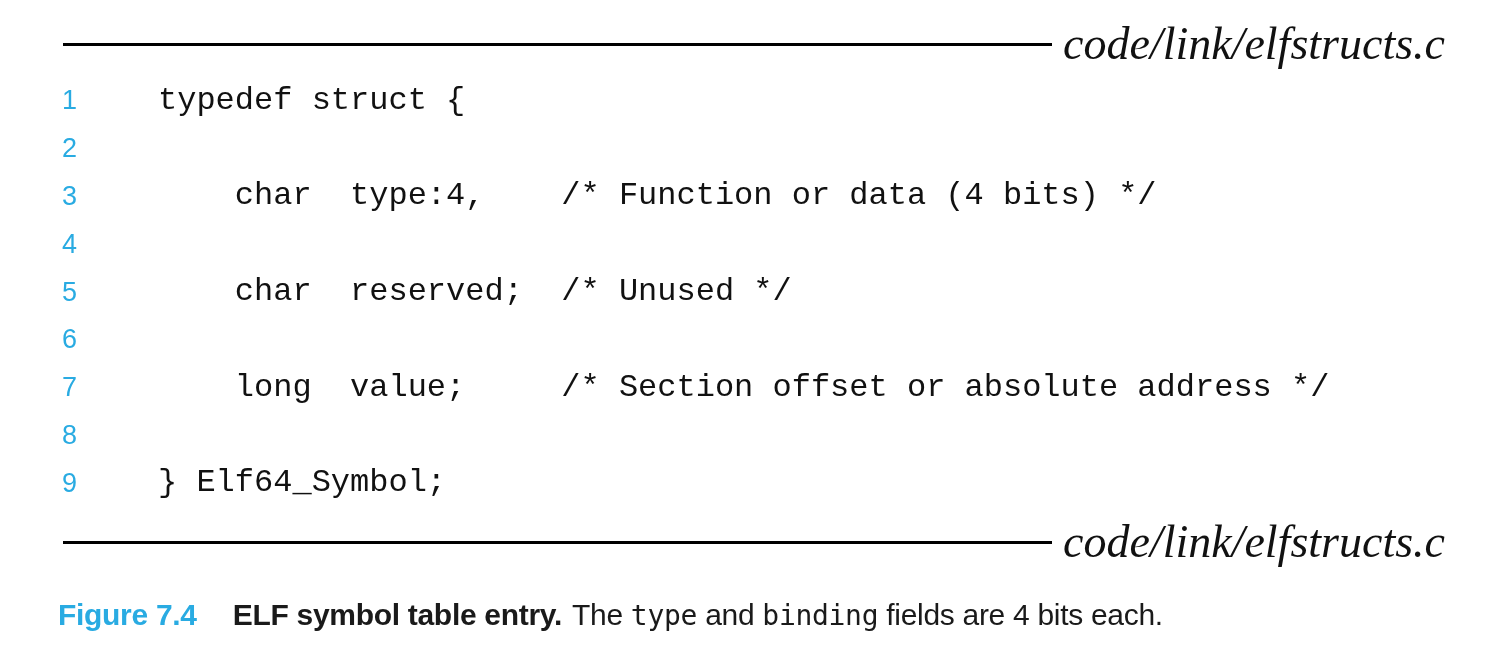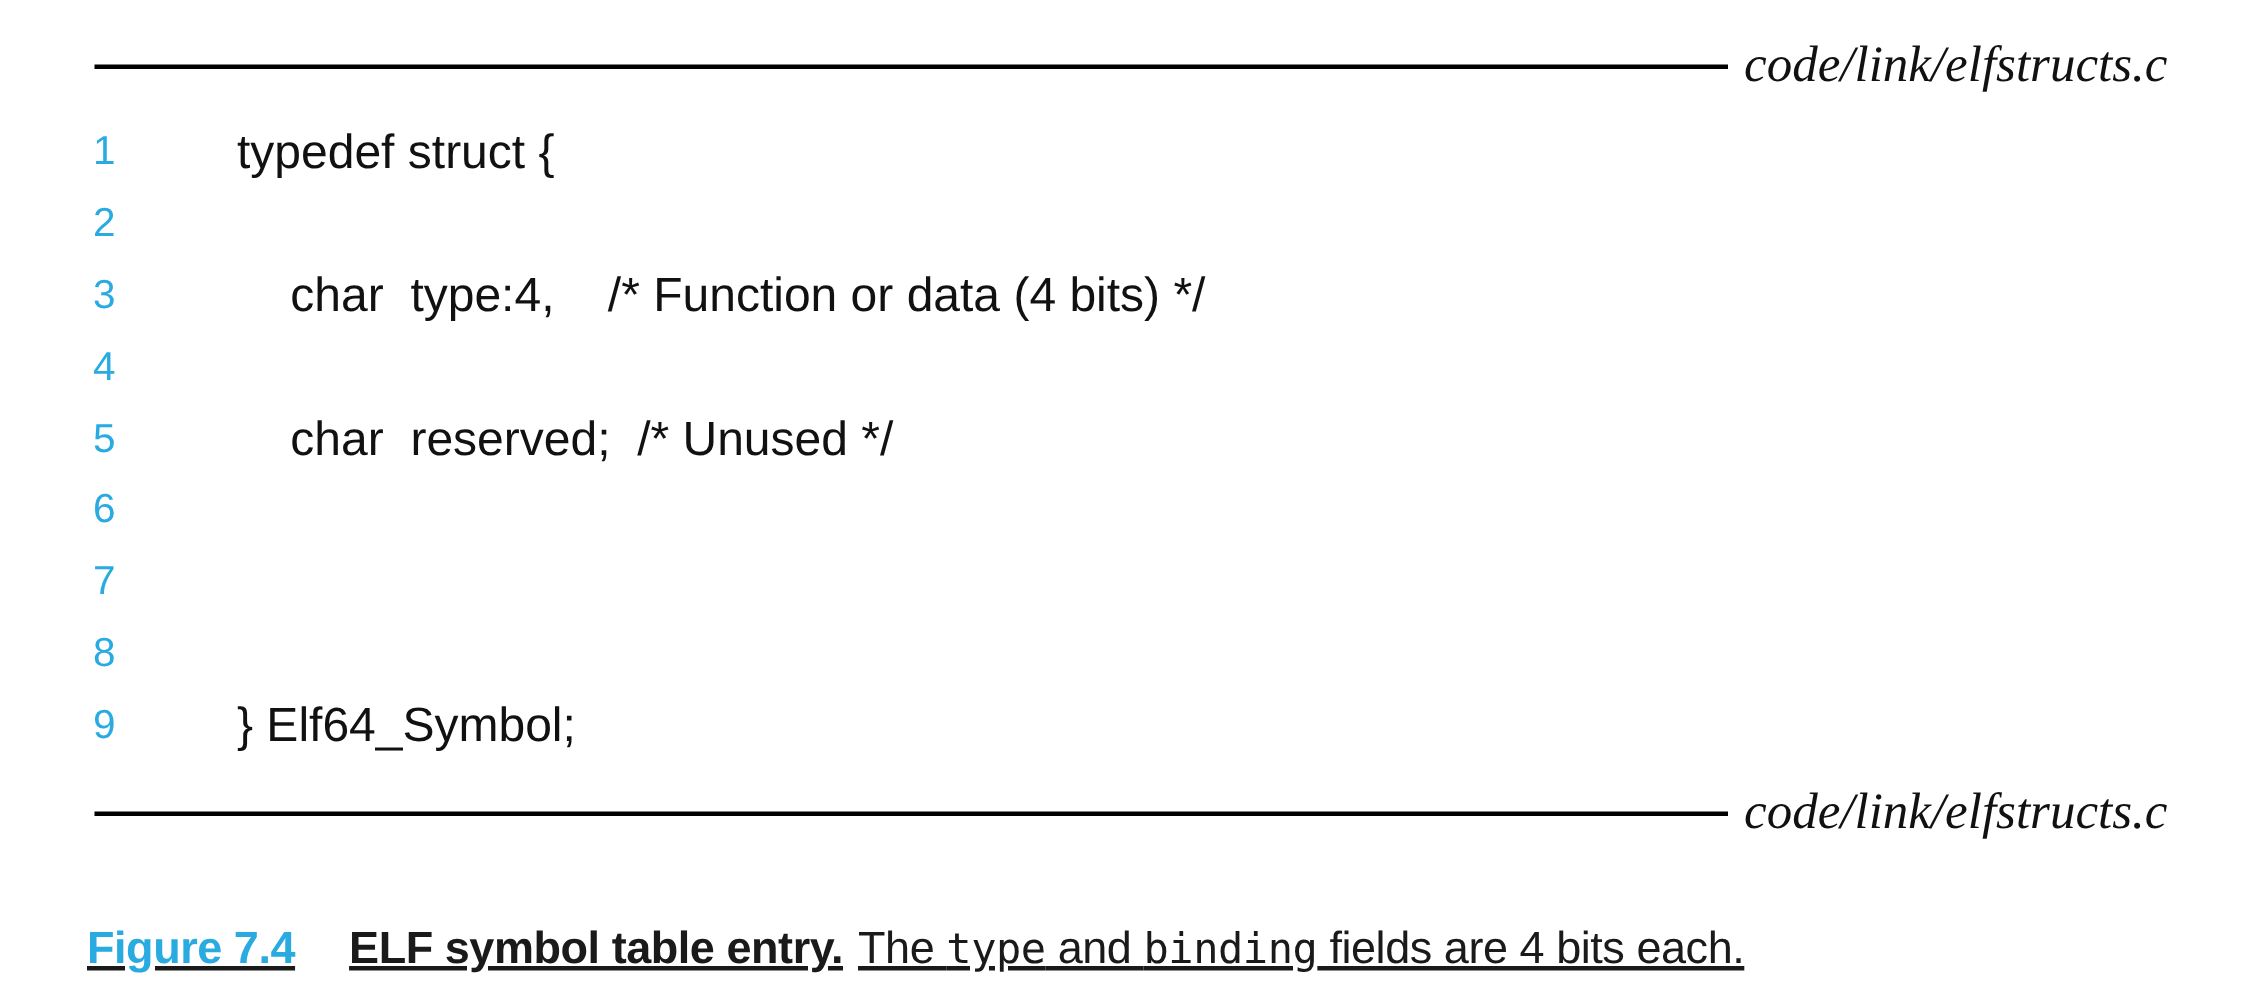--- a/index.html
+++ b/index.html
@@ -30,21 +30,21 @@
   .rule {
     flex: 1 1 auto;
     height: 3px;
     background: #000000;
     margin-right: 11px;
   }
   .src-label {
     flex: 0 0 auto;
     font-family: "Liberation Serif", serif;
     font-style: italic;
-    font-size: 34px;
+    font-size: 46px;
     color: #111111;
     white-space: nowrap;
     line-height: 1;
   }
 
   
   .code-lines {
     position: absolute;
     top: 77px;
     left: 0;
@@ -60,37 +60,36 @@
     margin-left: 62px;
     width: 96px;
     font-family: "Liberation Sans", sans-serif;
     font-size: 27px;
     color: #29ABE2;
     line-height: 1;
   }
   .code-text {
     flex: 0 0 auto;
     margin: 0;
-    font-family: Liberation Sans, sans-serif;
+    font-family: Liberation Mono, monospace;
     font-size: 32px;
     line-height: 1;
     color: #111111;
     white-space: pre;
   }
 
   
   .caption {
     position: absolute;
     left: 58px;
-    top: 616px;
+    top: 598px;
     font-size: 30px;
     color: #1a1a1a;
     white-space: nowrap;
     letter-spacing: -0.3px;
-    text-decoration: underline;
   }
   .fig-label {
     font-weight: bold;
     color: #29ABE2;
     margin-right: 36px;
   }
   .fig-title {
     font-weight: bold;
     color: #1a1a1a;
     margin-right: 10px;
@@ -128,20 +127,21 @@
     </div>
     <div class="code-row">
       <span class="lineno">5</span>
       <pre class="code-text">    char  reserved;  /* Unused */</pre>
     </div>
     <div class="code-row">
       <span class="lineno">6</span>
     </div>
     <div class="code-row">
       <span class="lineno">7</span>
+      <pre class="code-text">    long  value;     /* Section offset or absolute address */</pre>
     </div>
     <div class="code-row">
       <span class="lineno">8</span>
     </div>
     <div class="code-row">
       <span class="lineno">9</span>
       <pre class="code-text">} Elf64_Symbol;</pre>
     </div>
   </div>
 

